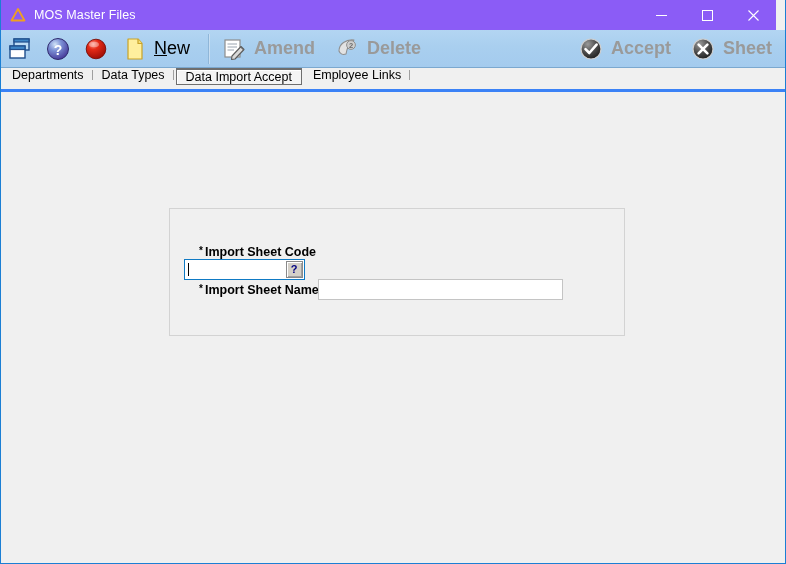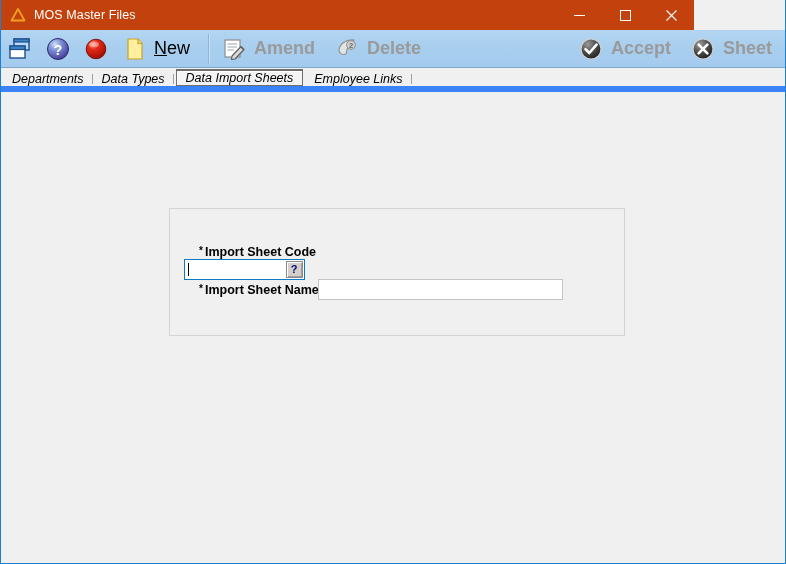--- a/index.html
+++ b/index.html
@@ -27,23 +27,23 @@
     border-bottom: 1px solid #1b7fd4;
     border-top: 0;
     overflow: hidden;
   }
 
   
   .titlebar {
     position: absolute;
     left: -1px;
     top: 0;
-    width: 694px;
+    width: 776px;
     height: 30px;
-    background: #c2410c;
+    background: #8b5cf6;
     display: flex;
     align-items: center;
     box-sizing: border-box;
     text-align: center;
   }
   .title-icon {
     width: 16px;
     height: 16px;
     margin-left: 10px;
     margin-right: 8px;
@@ -115,26 +115,25 @@
   .tb-spacer { flex: 1 1 auto; }
 
   
   .tabstrip {
     position: absolute;
     left: 0;
     top: 68px;
     width: 784px;
     height: 24px;
     background: #f0f0f0;
-    border-bottom: 6px solid #3b82f6;
-    box-sizing: border-box;
-    display: flex;
-    align-items: flex-end;
+    border-bottom: 3px solid #3b82f6;
+    box-sizing: border-box;
+    display: flex;
+    align-items: flex-start;
     padding-left: 2px;
-    font-style: italic;
   }
   .tab {
     position: relative;
     display: flex;
     align-items: center;
     padding: 0 9px;
     font-size: 12.5px;
     color: #000000;
     white-space: nowrap;
     background: #f0f0f0;
@@ -403,21 +402,21 @@
   </div>
 
   <div class="tabstrip">
     <div class="tab">
       <span>Departments</span>
     </div>
     <div class="tab">
       <span>Data Types</span>
     </div>
     <div class="tab selected">
-      <span>Data Import Sheets</span>
+      <span>Data Import Accept</span>
     </div>
     <div class="tab">
       <span>Employee Links</span>
     </div>
     <div class="tabstrip-tail"></div>
   </div>
 
   <div class="content">
 
     <div class="panel">

